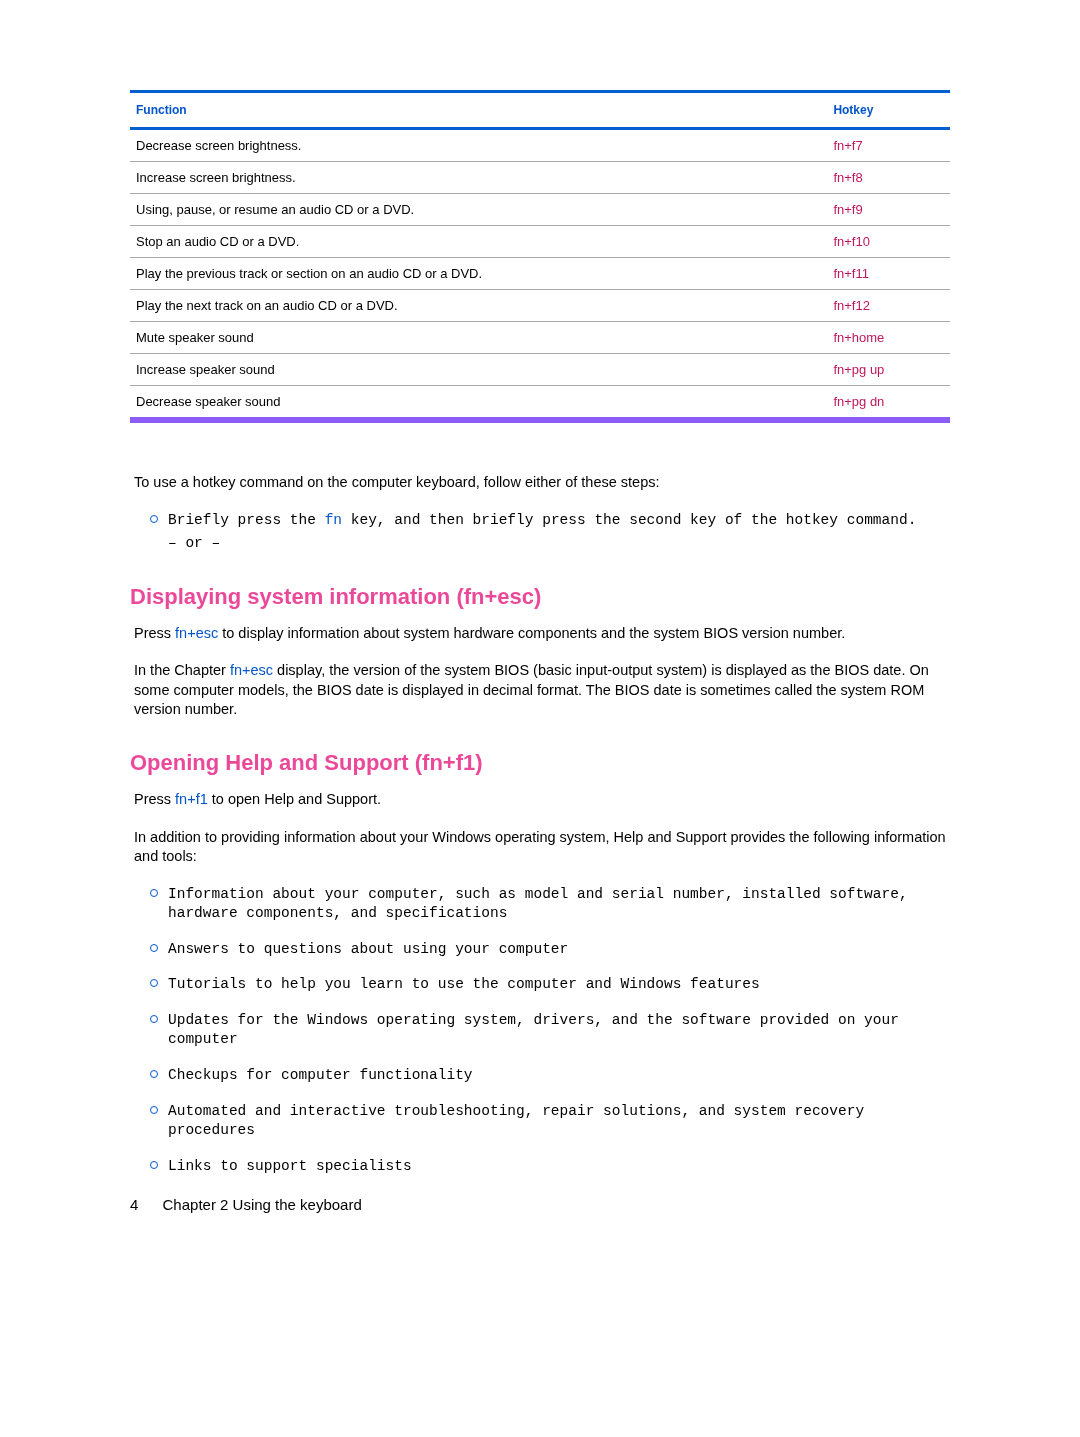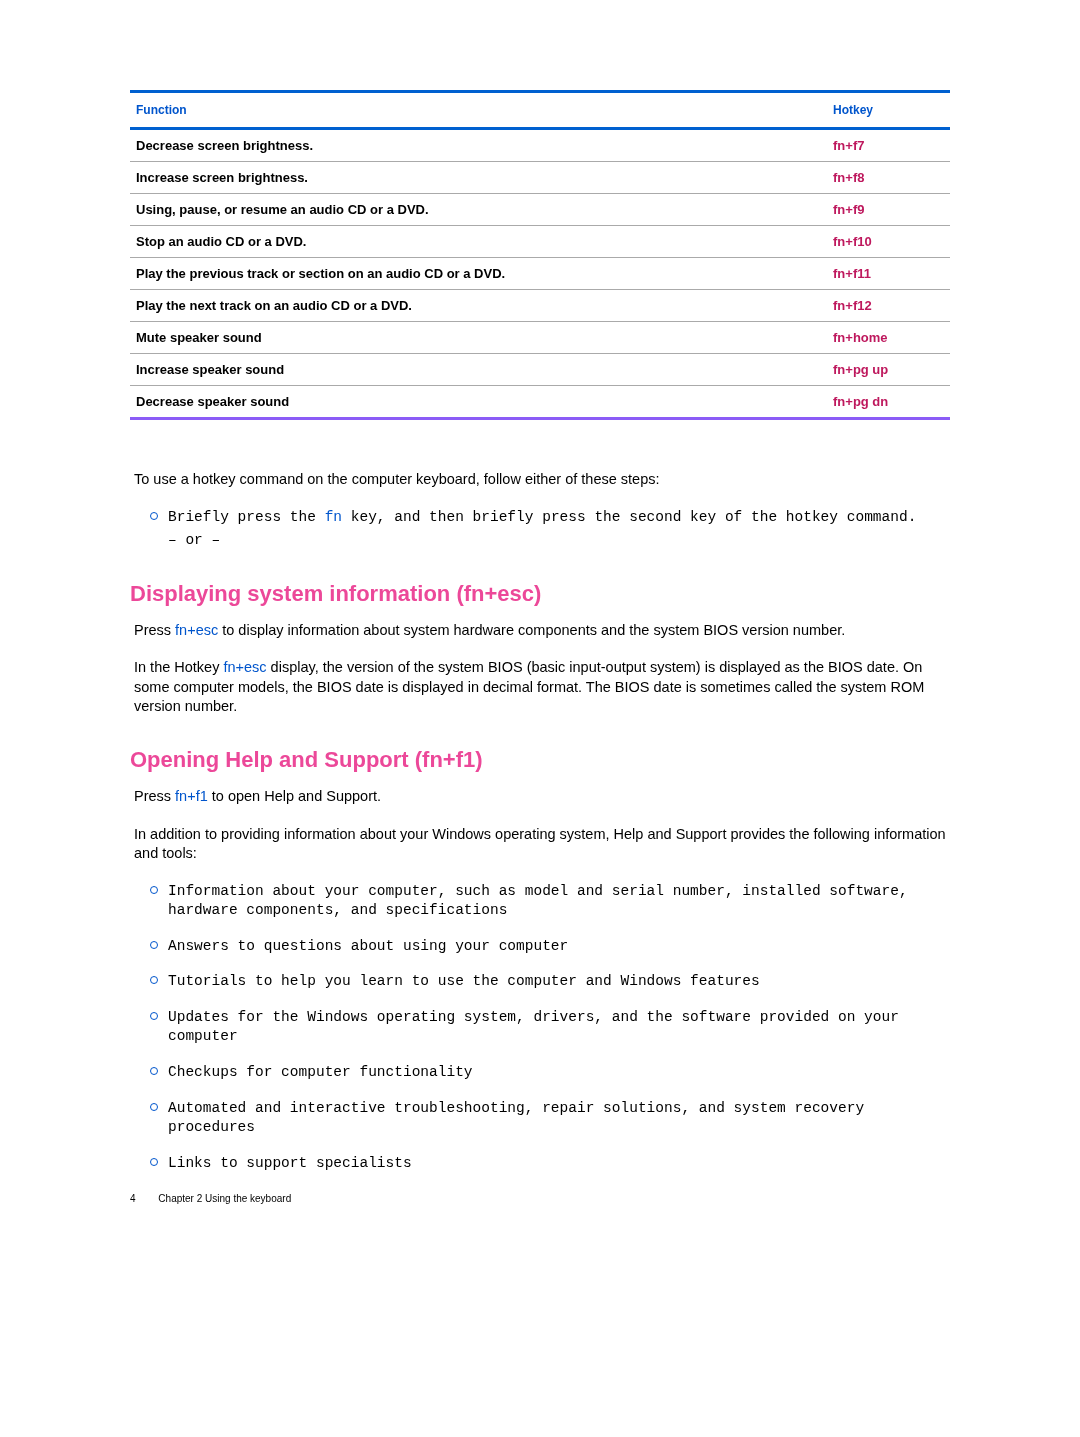--- a/index.html
+++ b/index.html
@@ -27,27 +27,26 @@
     font-size: 12px;
     padding: 10px 6px;
     border-top: 3px solid #0060d0;
     border-bottom: 3px solid #0060d0;
   }
   .hotkey-table td {
     font-size: 13px;
     padding: 8px 6px;
     border-bottom: 1px solid #aaa;
     vertical-align: top;
-    font-weight: bold;
   }
   .hotkey-table td.key {
     color: #be185d;
   }
   .hotkey-table tr.last td {
-    border-bottom: 3px solid #8b5cf6;
+    border-bottom: 6px solid #8b5cf6;
   }
   .body-text {
     margin-left: 4px;
     line-height: 1.35;
   }
   .body-text p {
     margin: 0 0 18px 0;
   }
   ul.circle {
     list-style: none;
@@ -77,21 +76,21 @@
   .inline-key {
     color: #0055cc;
   }
   h2.section {
     color: #ec4899;
     font-size: 22px;
     font-weight: bold;
     margin: 30px 0 14px 0;
   }
   .footer {
-    font-size: 10px;
+    font-size: 15px;
   }
   .footer .pg {
     margin-right: 20px;
   }
 </style>
 </head>
 <body>
 
 <div class="page">
 
@@ -152,21 +151,21 @@
       </li>
     </ul>
   </div>
 
   <h2 class="section">Displaying system information (fn+esc)</h2>
   <div class="body-text">
     <p>
       <span>Press </span><span class="inline-key">fn+esc</span><span> to display information about system hardware components and the system BIOS version number.</span>
     </p>
     <p>
-      <span>In the Hotkey </span><span class="inline-key">fn+esc</span><span> display, the version of the system BIOS (basic input-output system) is displayed as the BIOS date. On some computer models, the BIOS date is displayed in decimal format. The BIOS date is sometimes called the system ROM version number.</span>
+      <span>In the Chapter </span><span class="inline-key">fn+esc</span><span> display, the version of the system BIOS (basic input-output system) is displayed as the BIOS date. On some computer models, the BIOS date is displayed in decimal format. The BIOS date is sometimes called the system ROM version number.</span>
     </p>
   </div>
 
   <h2 class="section">Opening Help and Support (fn+f1)</h2>
   <div class="body-text">
     <p>
       <span>Press </span><span class="inline-key">fn+f1</span><span> to open Help and Support.</span>
     </p>
     <p>In addition to providing information about your Windows operating system, Help and Support provides the following information and tools:</p>
     <ul class="circle" id="help-list">

